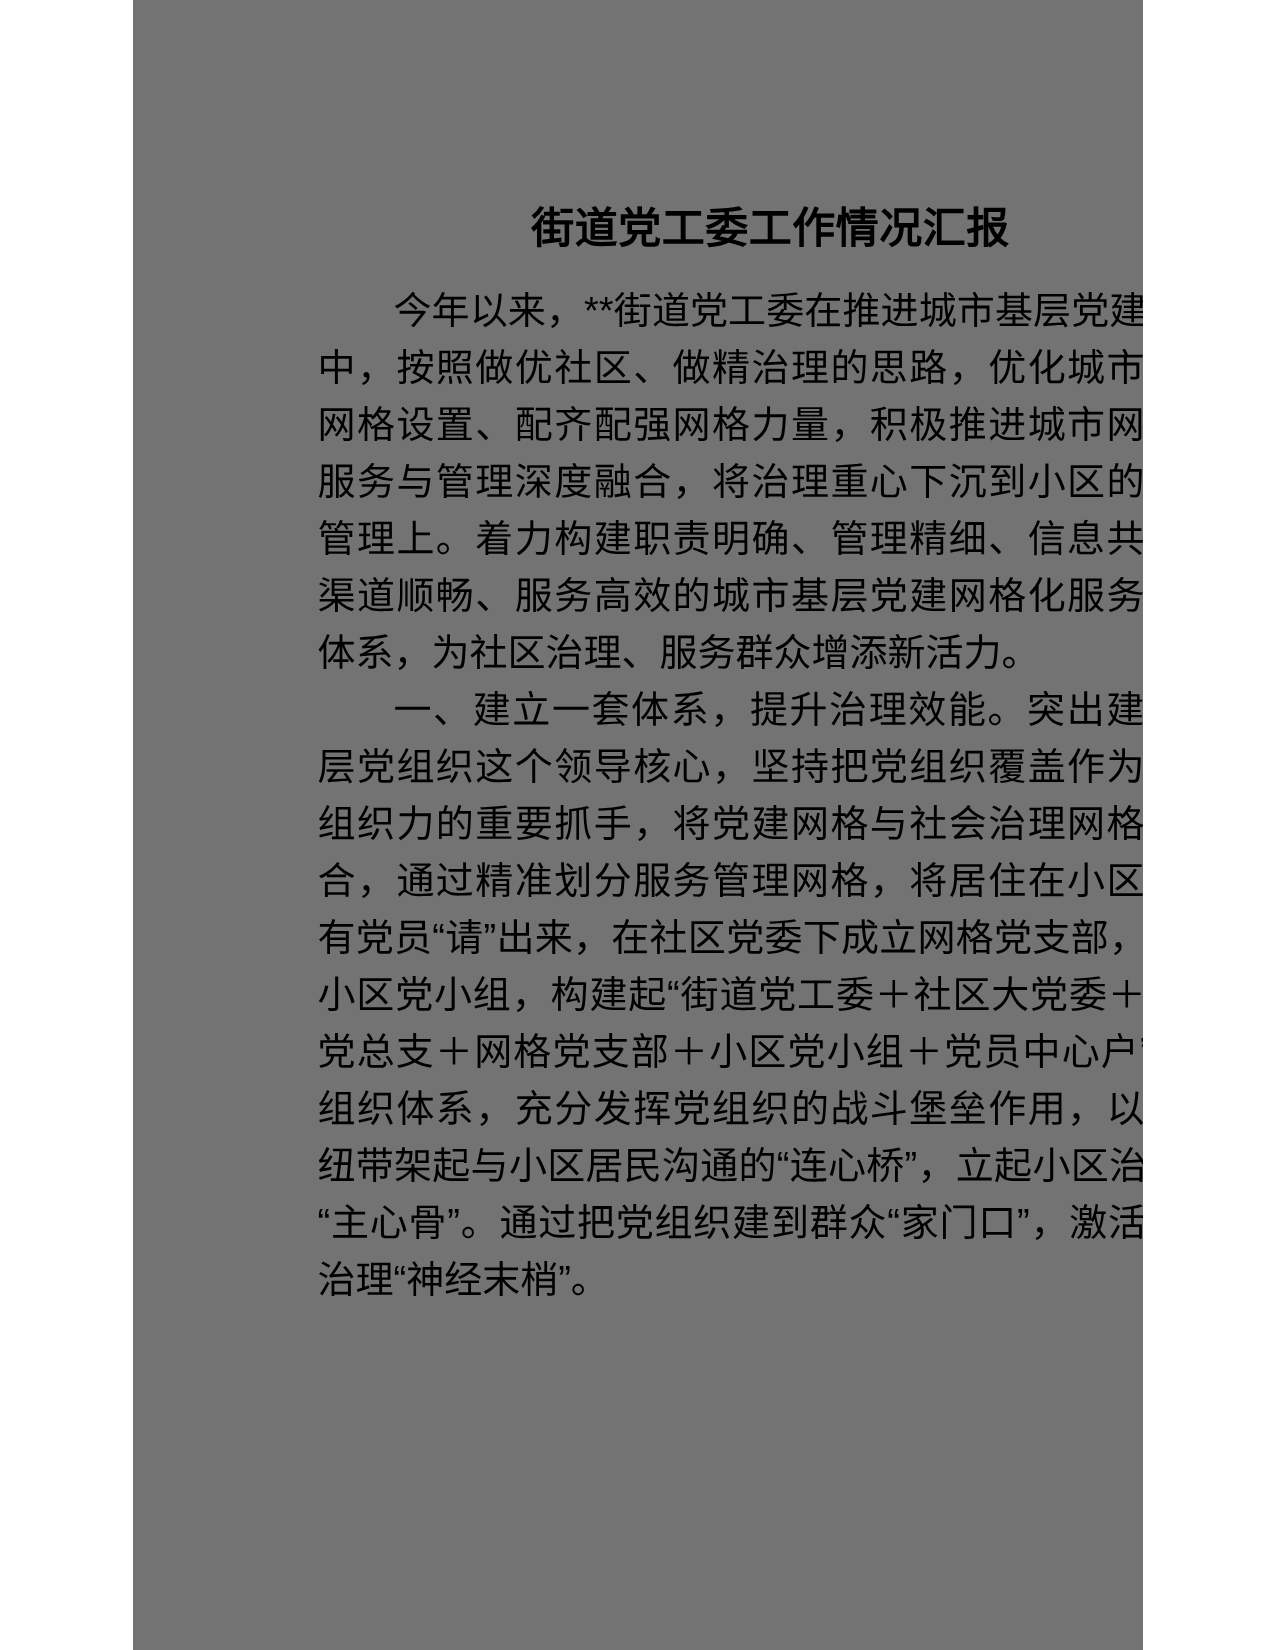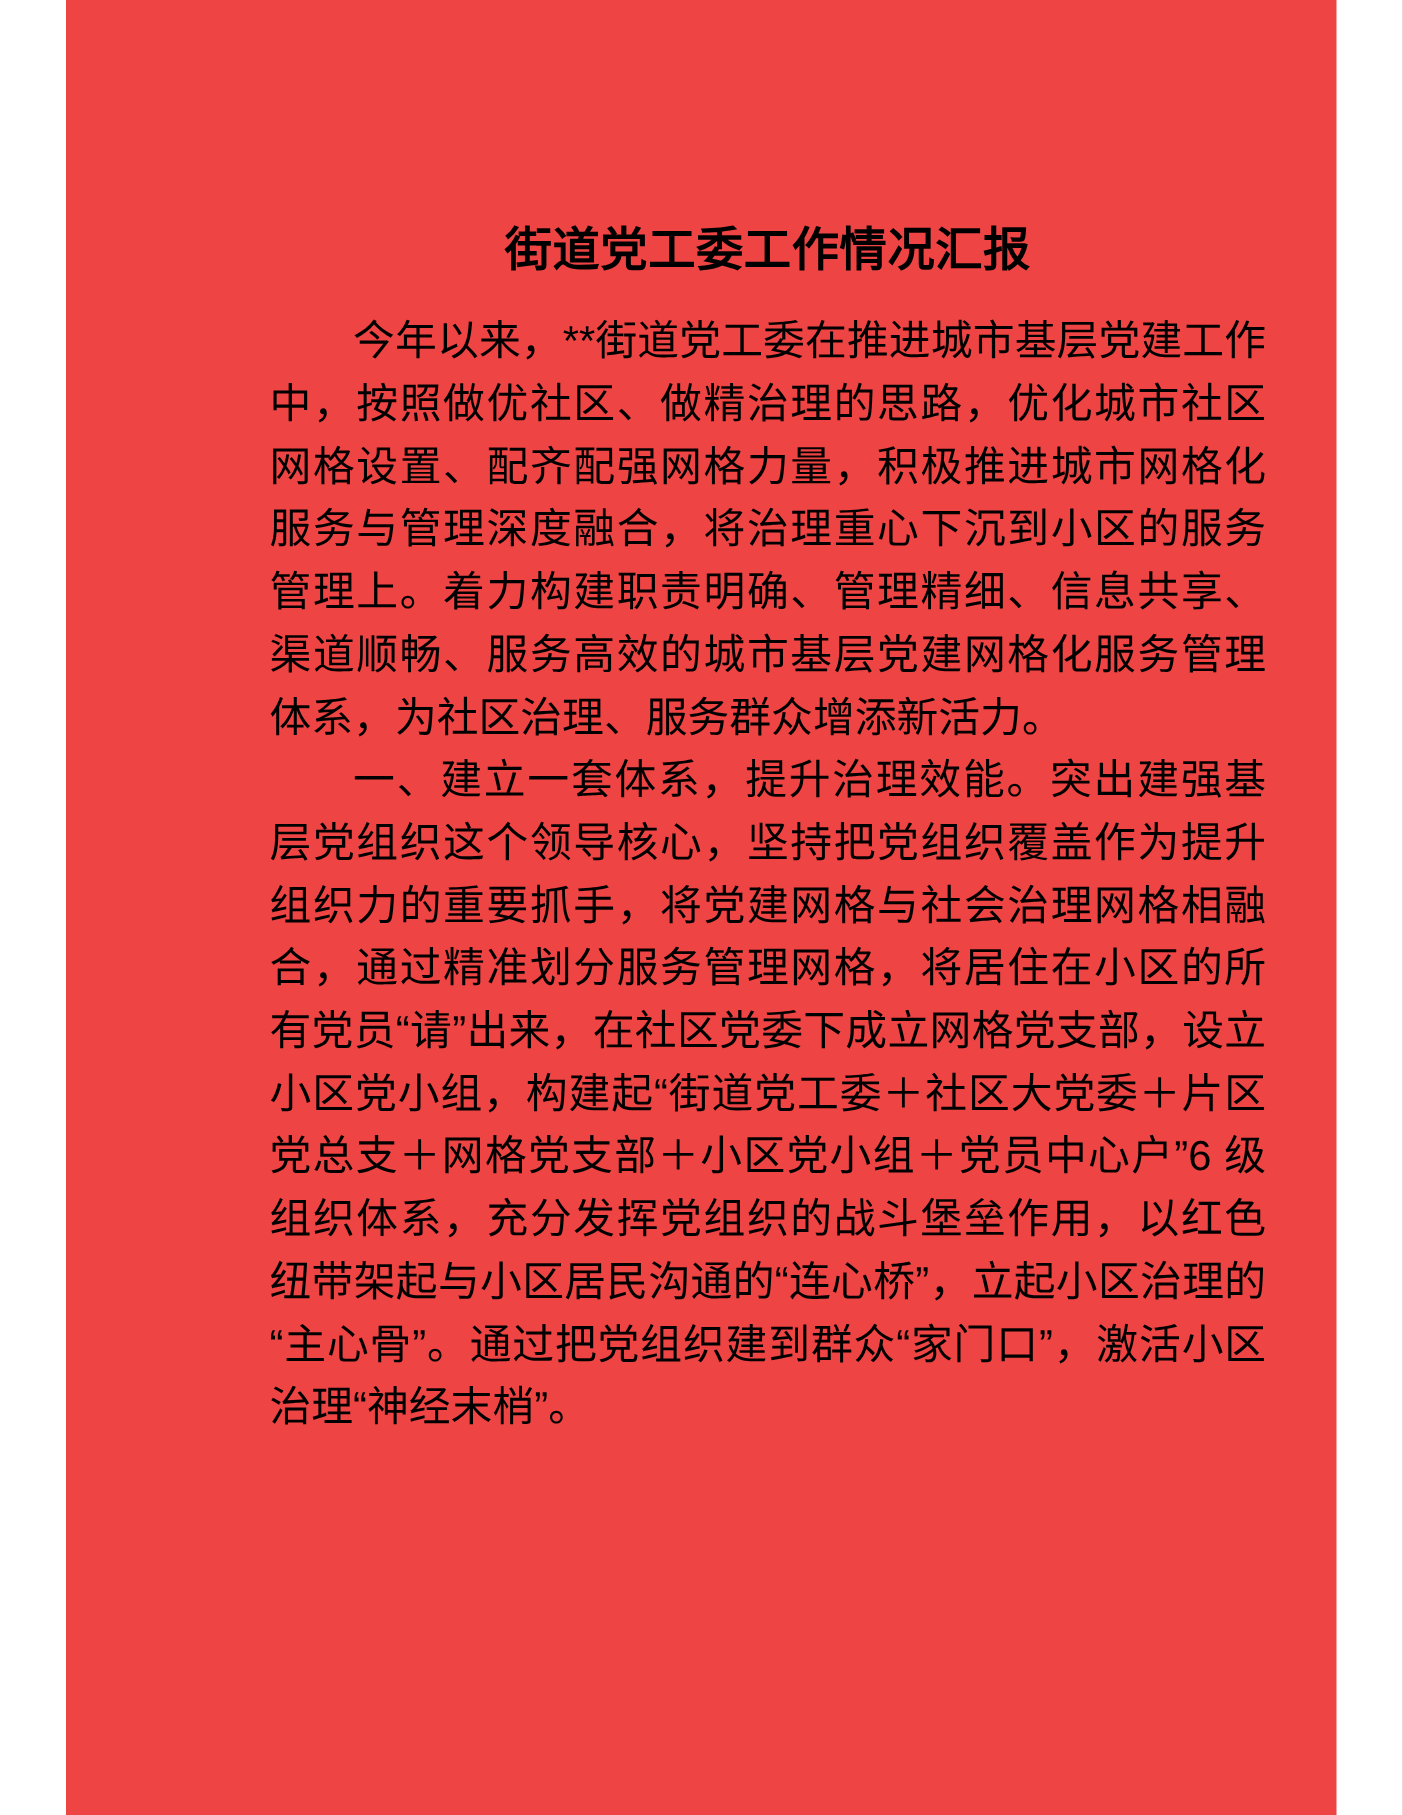--- a/index.html
+++ b/index.html
@@ -4,24 +4,24 @@
 <title>街道党工委工作情况汇报</title>
 <style>
   html, body {
     margin: 0;
     padding: 0;
     background: #ffffff;
   }
 
   .page {
     position: relative;
-    width: 1155px;
+    width: 1010px;
     height: 1650px;
     margin: 0 auto;
-    background: #ef4444;
+    background: #737373;
     box-sizing: border-box;
     overflow: hidden;
   }
 
   .content {
     position: absolute;
     left: 185px;
     top: 0;
     width: 906px;
   }

